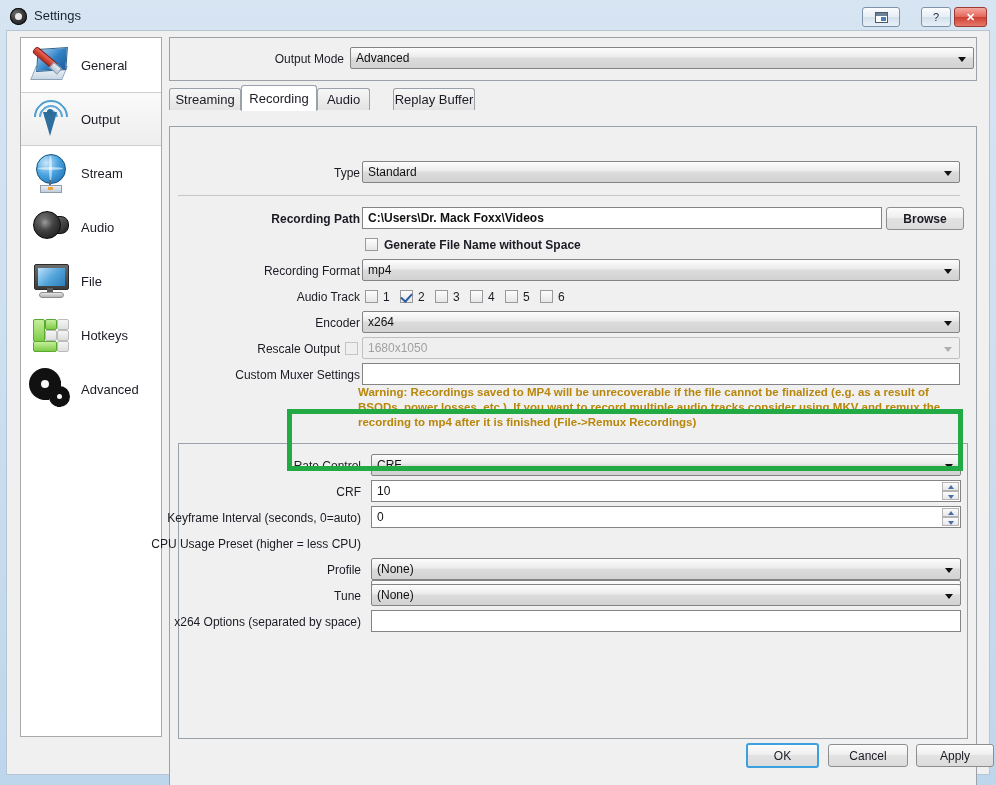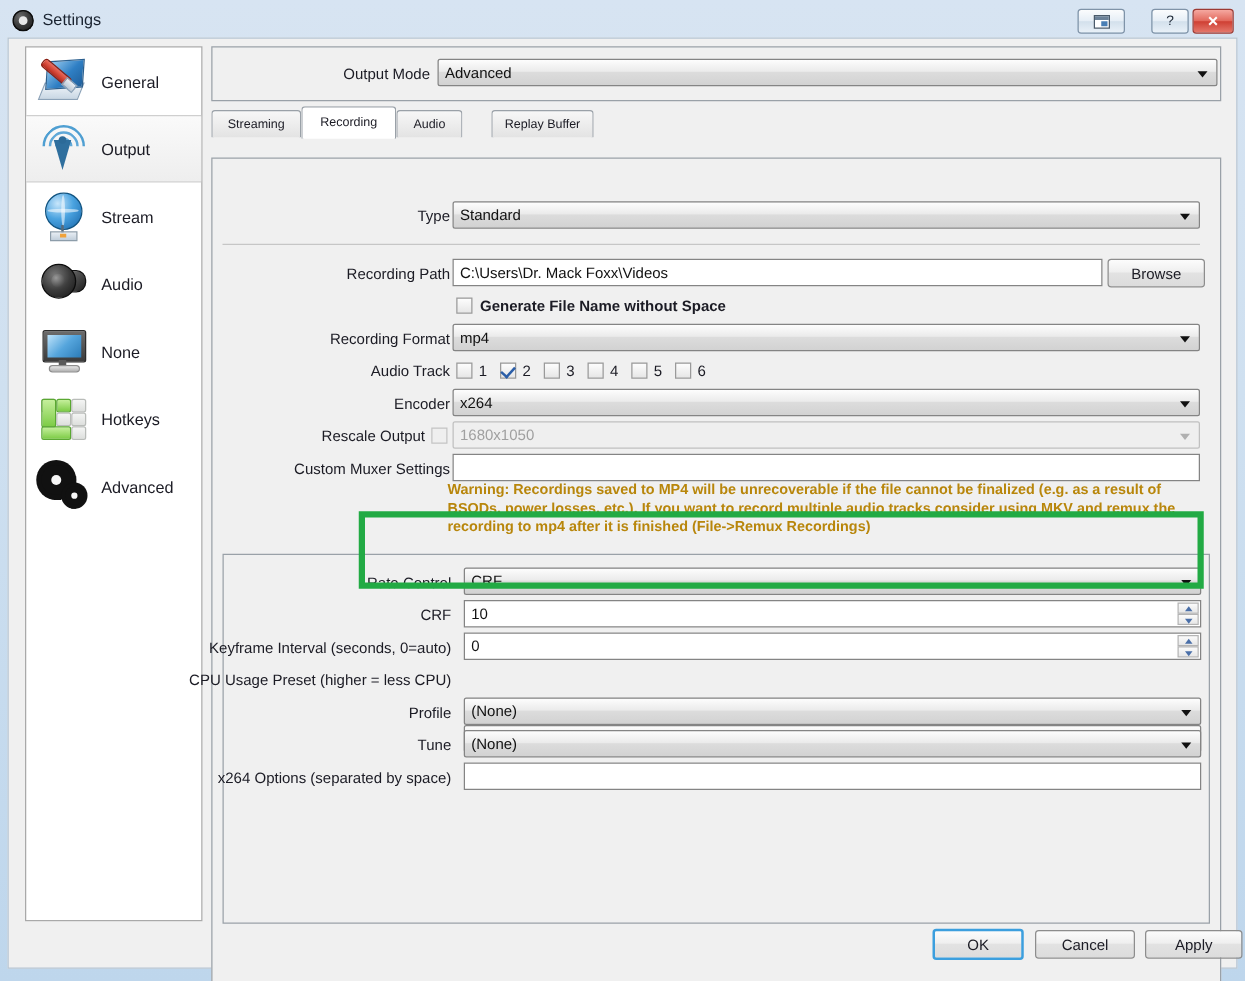--- a/index.html
+++ b/index.html
@@ -245,21 +245,21 @@
   #tabstrip {
     position: relative; margin-top: 7px; height: 22px;
   }
   .tab {
     position: absolute; top: 0; height: 22px;
     box-sizing: border-box;
     border: 1px solid #9aa1a8;
     border-bottom: none;
     border-radius: 3px 3px 0 0;
     background: linear-gradient(to bottom, #f7f7f7 0%, #e3e3e3 100%);
-    font-size: 10px;
+    font-size: 13px;
     display: flex; align-items: center; justify-content: center;
     color: #1b1b24;
     cursor: default;
   }
   .tab.active {
     background: #ffffff;
     top: -3px; height: 26px;
     font-weight: normal;
     z-index: 5;
   }
@@ -448,21 +448,21 @@
         </span>
         <span class="side-label">Audio</span>
       </div>
 
       <div class="side-item">
         <span class="side-ico ic-video">
           <span class="mon"></span>
             <span class="stand"></span>
             <span class="foot"></span>
         </span>
-        <span class="side-label">None</span>
+        <span class="side-label">File</span>
       </div>
 
       <div class="side-item">
         <span class="side-ico ic-hotkeys">
           <span class="k" style="left:4px;top:5px;"></span>
           <span class="k g" style="left:16px;top:5px;"></span>
           <span class="k" style="left:28px;top:5px;"></span>
           <span class="k g tall" style="left:4px;top:5px;width:10px;height:21px;"></span>
           <span class="k" style="left:16px;top:16px;"></span>
           <span class="k" style="left:28px;top:16px;"></span>
@@ -511,21 +511,21 @@
         <div class="row" style="top:34px;">
           <div class="lbl">Type</div>
           <div class="combo" style="left:192px; width:598px;">
             <span>Standard</span>
             <span class="arrow"></span>
           </div>
         </div>
 
         <div class="sep" style="left:8px; top:68px; width:782px;"></div>
 
-        <div class="row" style="top:80px;">
+        <div class="row" style="top:80px;font-weight:bold;">
           <div class="lbl">Recording Path</div>
           <div class="txt" style="left:192px; width:520px;">
             <span>C:\Users\Dr. Mack Foxx\Videos</span>
           </div>
           <div class="btn" style="left:716px; top:0px; width:78px;">Browse</div>
         </div>
 
         <div class="row" style="top:106px;">
           <span class="cb" style="left:195px; top:5px;"></span>
           <span class="cblbl" style="left:214px; top:5px;font-weight:bold;">Generate File Name without Space</span>

